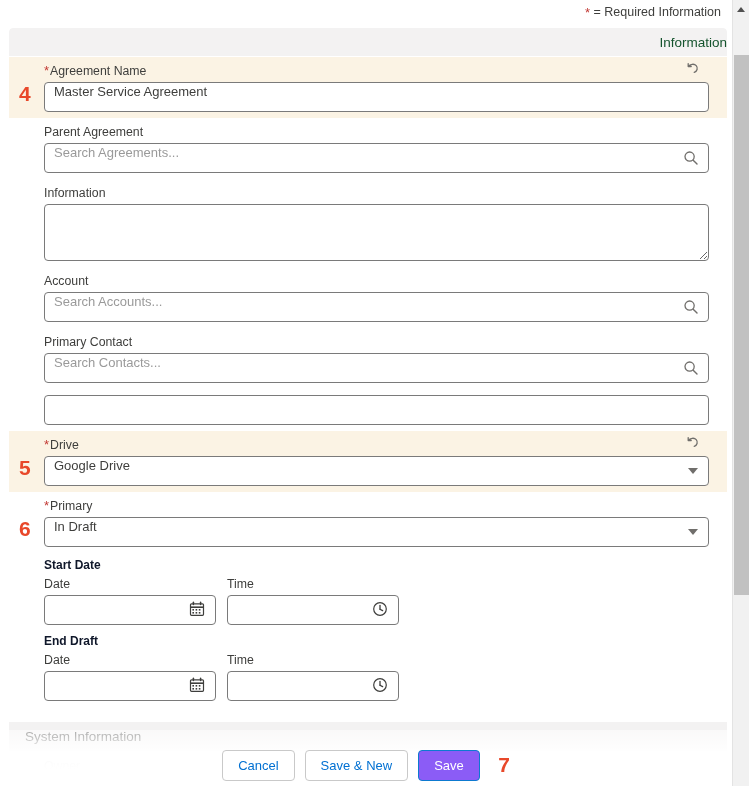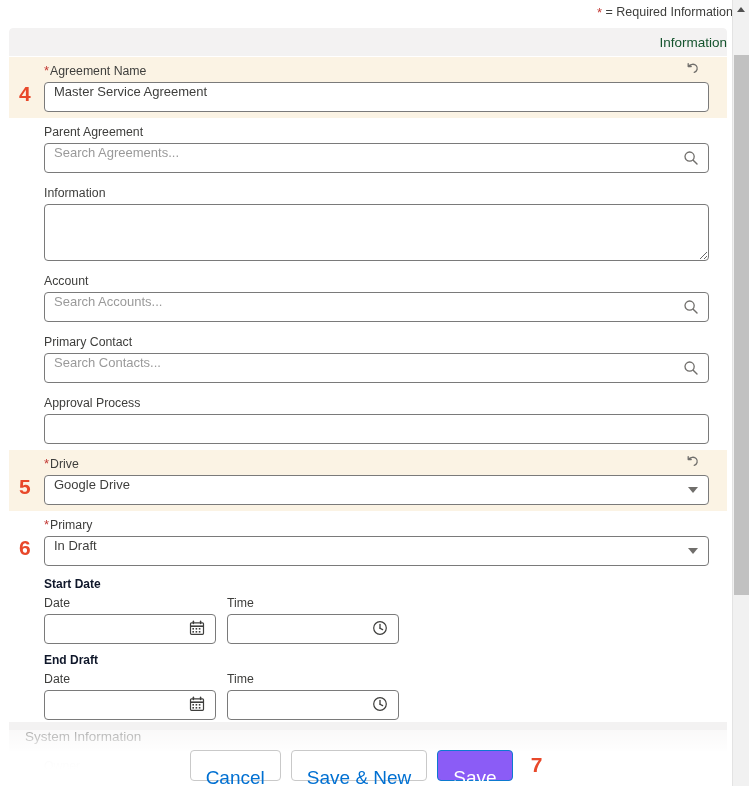--- a/index.html
+++ b/index.html
@@ -14,21 +14,21 @@
   #app {
     position: relative;
     width: 749px;
     height: 786px;
     background: #ffffff;
   }
 
   
   .req-line {
     position: absolute;
-    top: 4px; left: 12px;
+    top: 4px; left: 0;
     width: 727px;
     text-align: right;
     padding-right: 6px;
     font-size: 12.5px;
     color: #3e3e3c;
     line-height: 16px;
   }
   .req-line .star {
     color: #c23934;
     font-size: 13px;
@@ -258,30 +258,30 @@
     width: 732px;
     height: 42px;
     display: flex;
     align-items: center;
     justify-content: center;
     gap: 10px;
   }
   .btn {
     height: 31px;
     min-width: 62px;
-    padding: 12px 15px;
+    padding: 0 15px;
     border-radius: 4px;
     font-family: "Liberation Sans", sans-serif;
-    font-size: 19px;
+    font-size: 13px;
     cursor: pointer;
     border: 1px solid #c9c9c9;
     background: #ffffff;
     color: #0070d2;
     line-height: 29px;
-    text-align: right;
+    text-align: left;
   }
   .btn.primary {
     background: #8b5cf6;
     border: 1px solid #0d7ad0;
     color: #ffffff;
   }
   .footer .anno7 {
     font-weight: bold;
     font-size: 21px;
     color: #e8482a;
@@ -366,21 +366,20 @@
           <span class="in-icon">
             <svg width="18" height="18" viewBox="0 0 18 18">
               <circle cx="7.6" cy="7.6" r="4.6" fill="none" stroke="#706e6b" stroke-width="1.3"></circle>
               <line x1="11.2" y1="11.2" x2="15" y2="15" stroke="#706e6b" stroke-width="1.4" stroke-linecap="round"></line>
             </svg>
           </span>
         </div>
       </div>
 
       <div class="field">
-        <label class="label">Approval Process</label>
         <div class="ctrl">
           <input class="txt" type="text" style="">
         </div>
       </div>
 
       <div class="field hl">
         <span class="anno" style="left:10px; top:26px;">5</span>
         <span class="revert">
           <svg width="16" height="16" viewBox="0 0 16 16">
             <path d="M3.2 5.5 L3.2 2.6 M3.2 5.5 L6.2 5.5 M3.4 5.6 C5.0 3.0 9.2 2.4 11.2 4.6 C13.2 6.8 12.2 10.6 9.2 11.4" fill="none" stroke="#706e6b" stroke-width="1.3" stroke-linecap="round" stroke-linejoin="round"></path>

